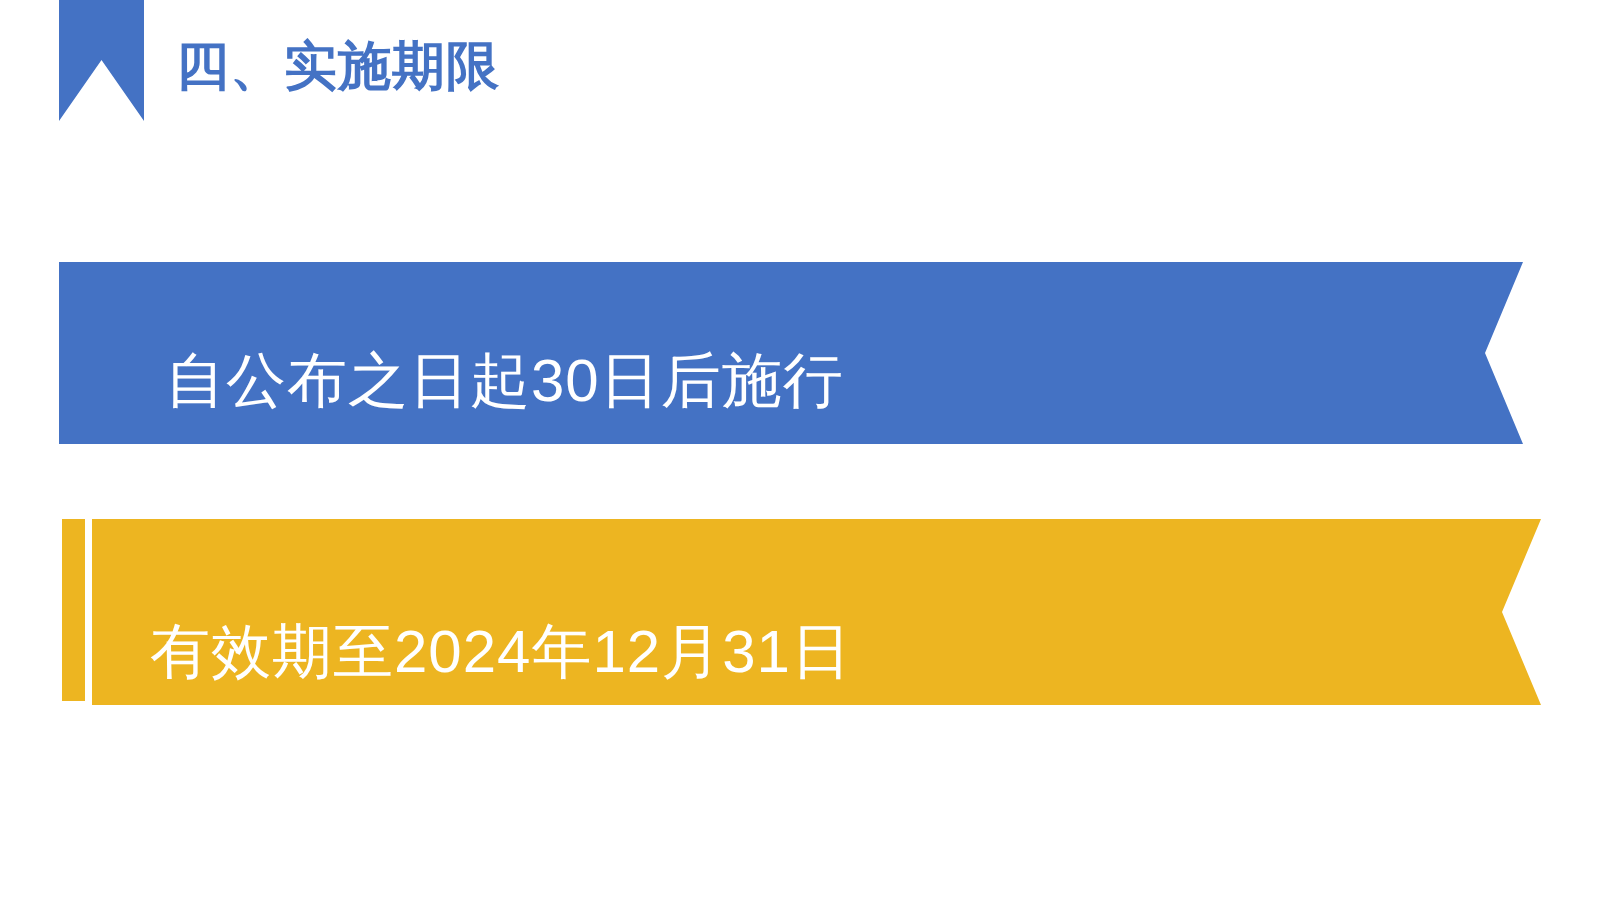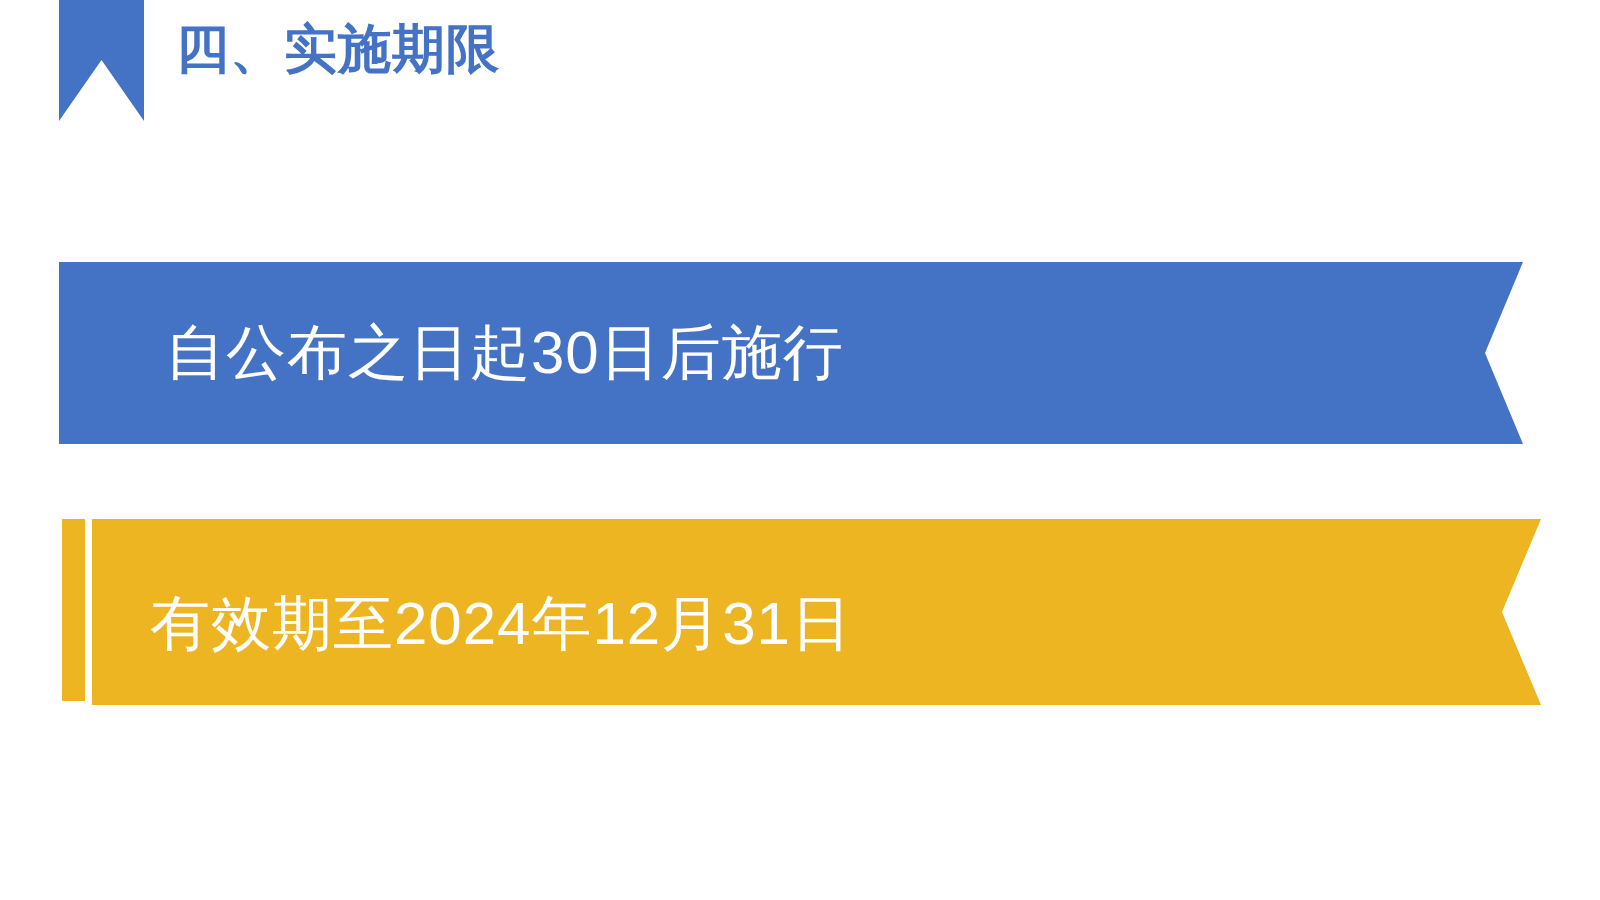--- a/index.html
+++ b/index.html
@@ -38,21 +38,21 @@
   }
   #bookmark-icon svg {
     display: block;
     width: 85px;
     height: 121px;
   }
 
   #section-title {
     position: absolute;
     left: 176px;
-    top: 13px;
+    top: 30px;
     height: 72px;
     line-height: 72px;
     font-size: 53px;
     font-weight: bold;
     color: #4472C4;
     letter-spacing: 1px;
     white-space: nowrap;
   }
 
   
@@ -63,20 +63,21 @@
     display: block;
     position: absolute;
     left: 0;
     top: 0;
   }
   .ribbon-label {
     position: absolute;
     color: #ffffff;
     white-space: nowrap;
     font-weight: normal;
+    margin-top: 28px;
   }
 
   
   #ribbon-effective-date {
     left: 59px;
     top: 262px;
     width: 1464px;
     height: 182px;
   }
   #ribbon-effective-date .ribbon-label {

